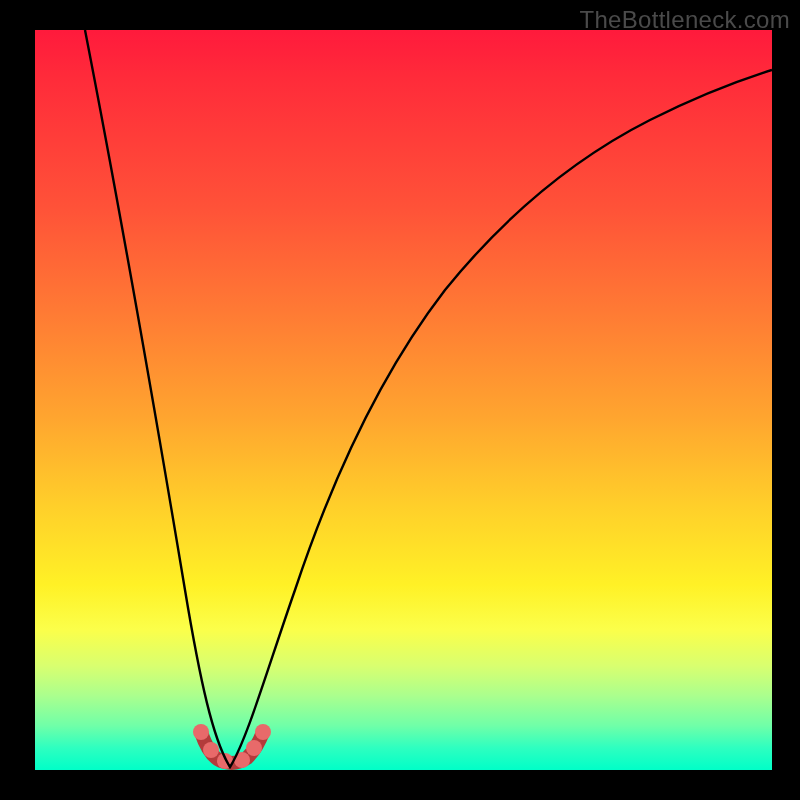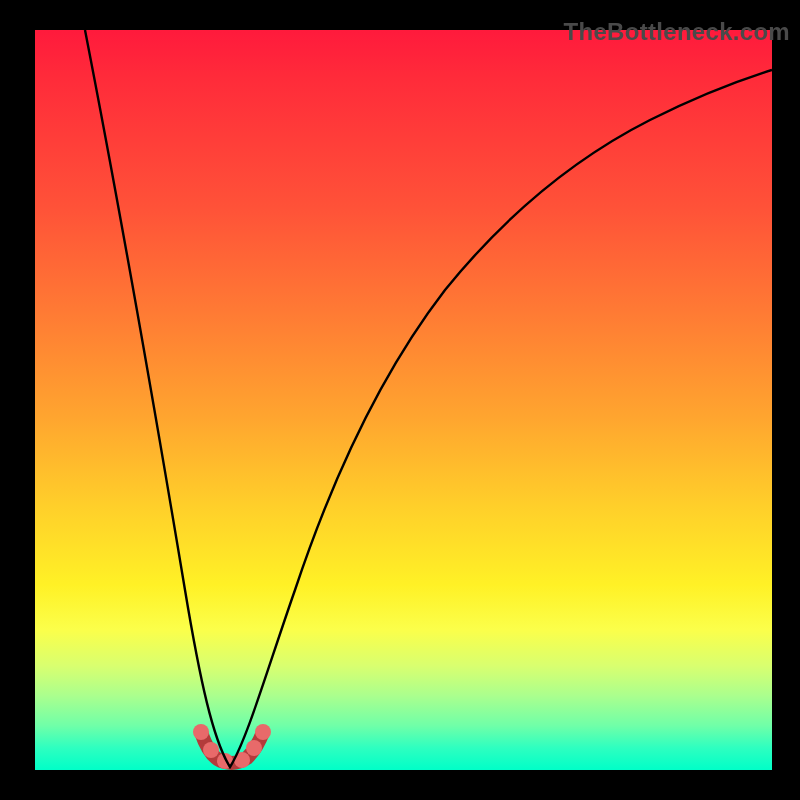--- a/index.html
+++ b/index.html
@@ -28,25 +28,25 @@
       #fbff4a 81%,
       #d8ff70 86%,
       #aaff8e 90%,
       #70ffa8 94%,
       #2effc0 97%,
       #00ffc8 100%
     );
   }
   .watermark {
     position: absolute;
-    top: 18px;
+    top: 6px;
     right: 10px;
     color: #4a4a4a;
     font-size: 24px;
-    font-weight: 700;
+    font-weight: 400;
     letter-spacing: 0.3px;
     z-index: 30;
   }
   svg.curve {
     position: absolute;
     left: 0;
     top: 0;
     width: 737px;
     height: 740px;
     z-index: 10;

